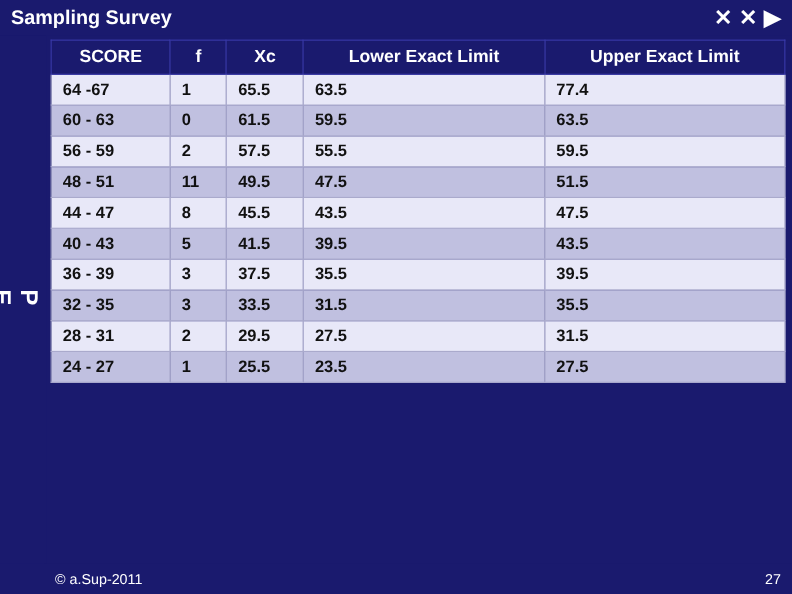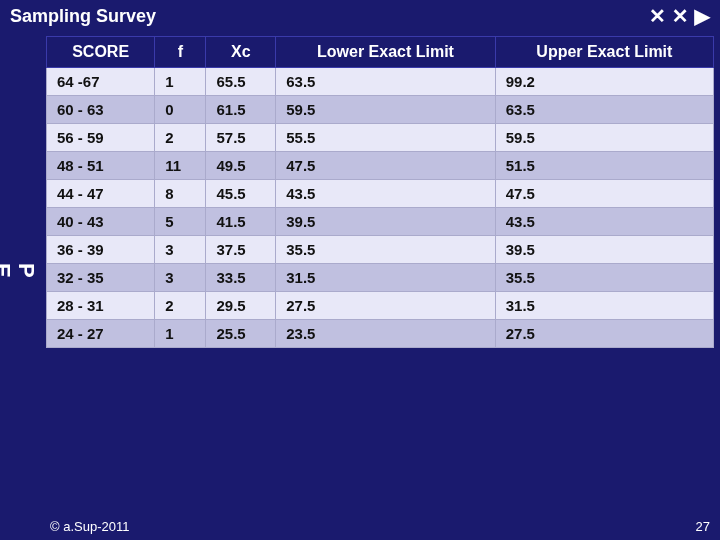--- a/index.html
+++ b/index.html
@@ -135,21 +135,21 @@
           <th>Lower Exact Limit</th>
           <th>Upper Exact Limit</th>
         </tr>
       </thead>
       <tbody id="table-body">
       <tr>
             <td>64 -67</td>
             <td>1</td>
             <td>65.5</td>
             <td>63.5</td>
-            <td>99.2</td>
+            <td>77.4</td>
           </tr>
           <tr>
             <td>60 - 63</td>
             <td>0</td>
             <td>61.5</td>
             <td>59.5</td>
             <td>63.5</td>
           </tr>
           <tr>
             <td>56 - 59</td>

